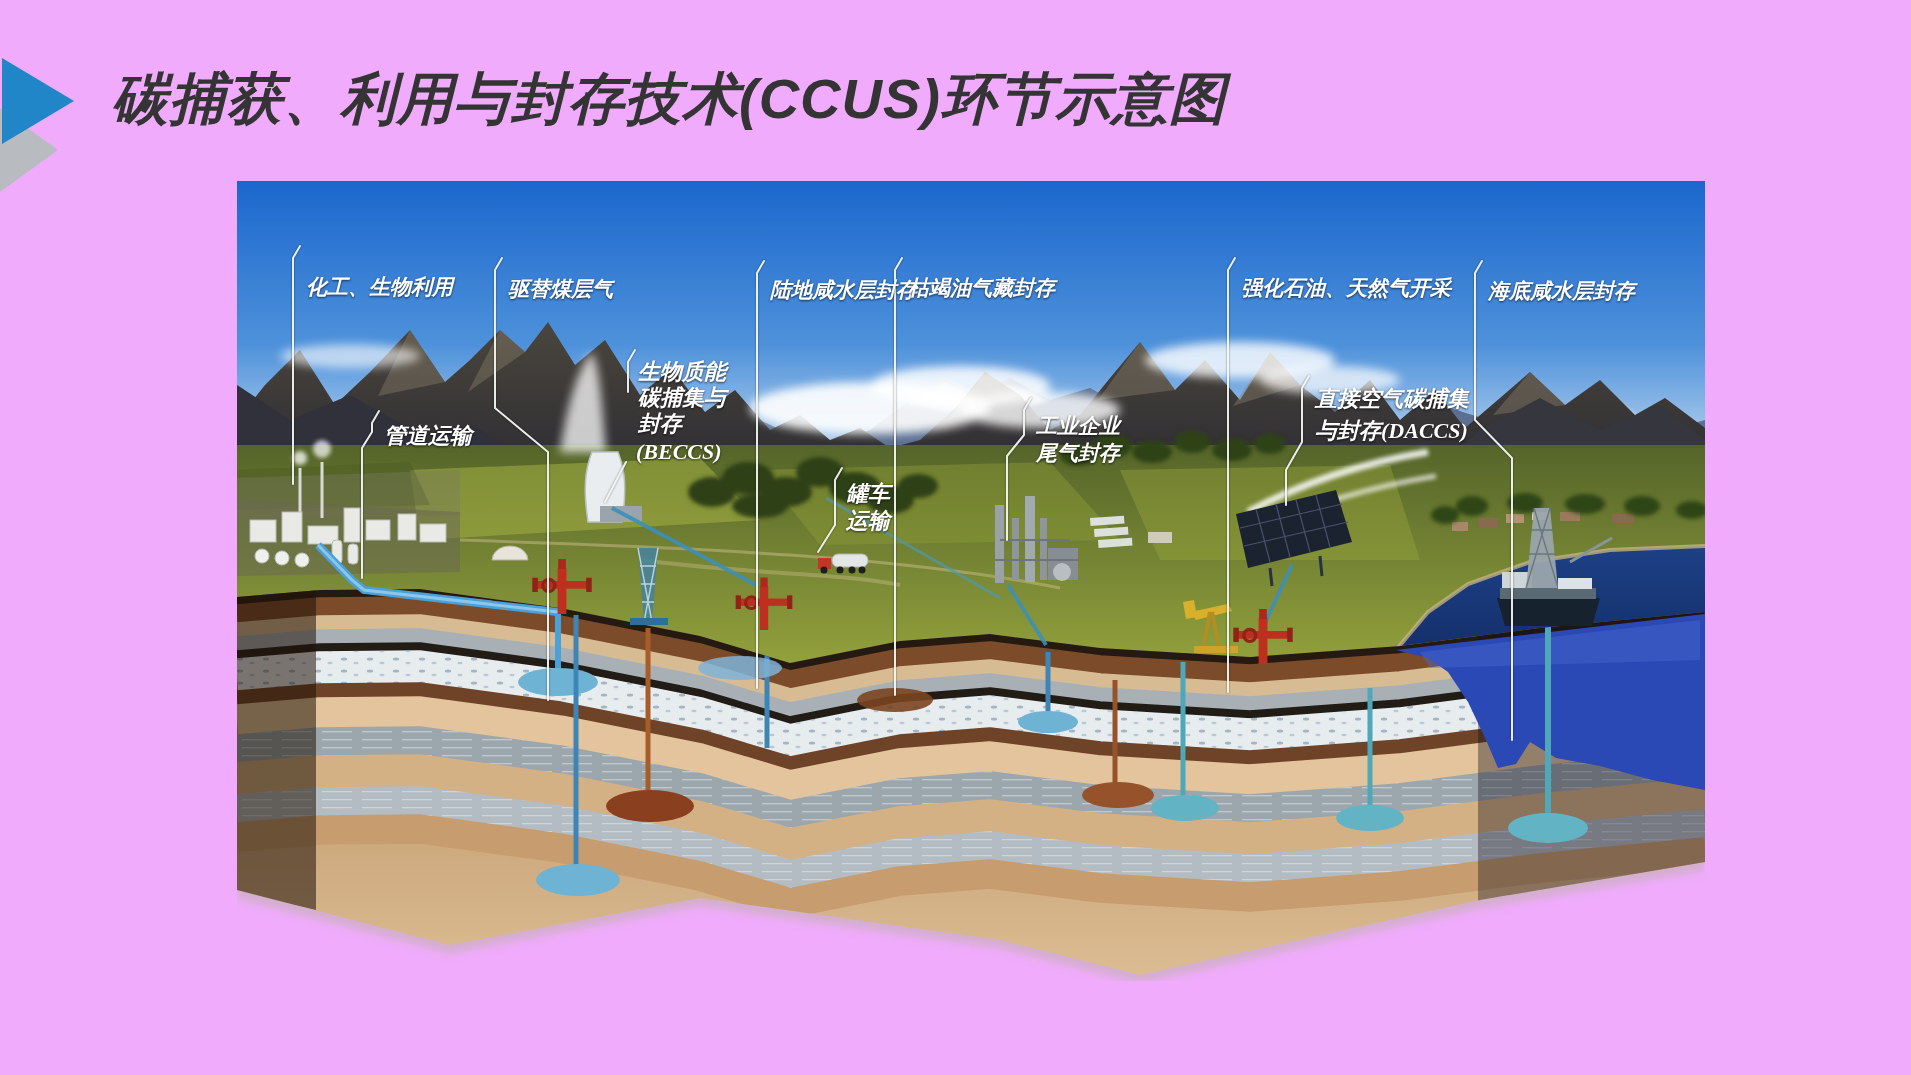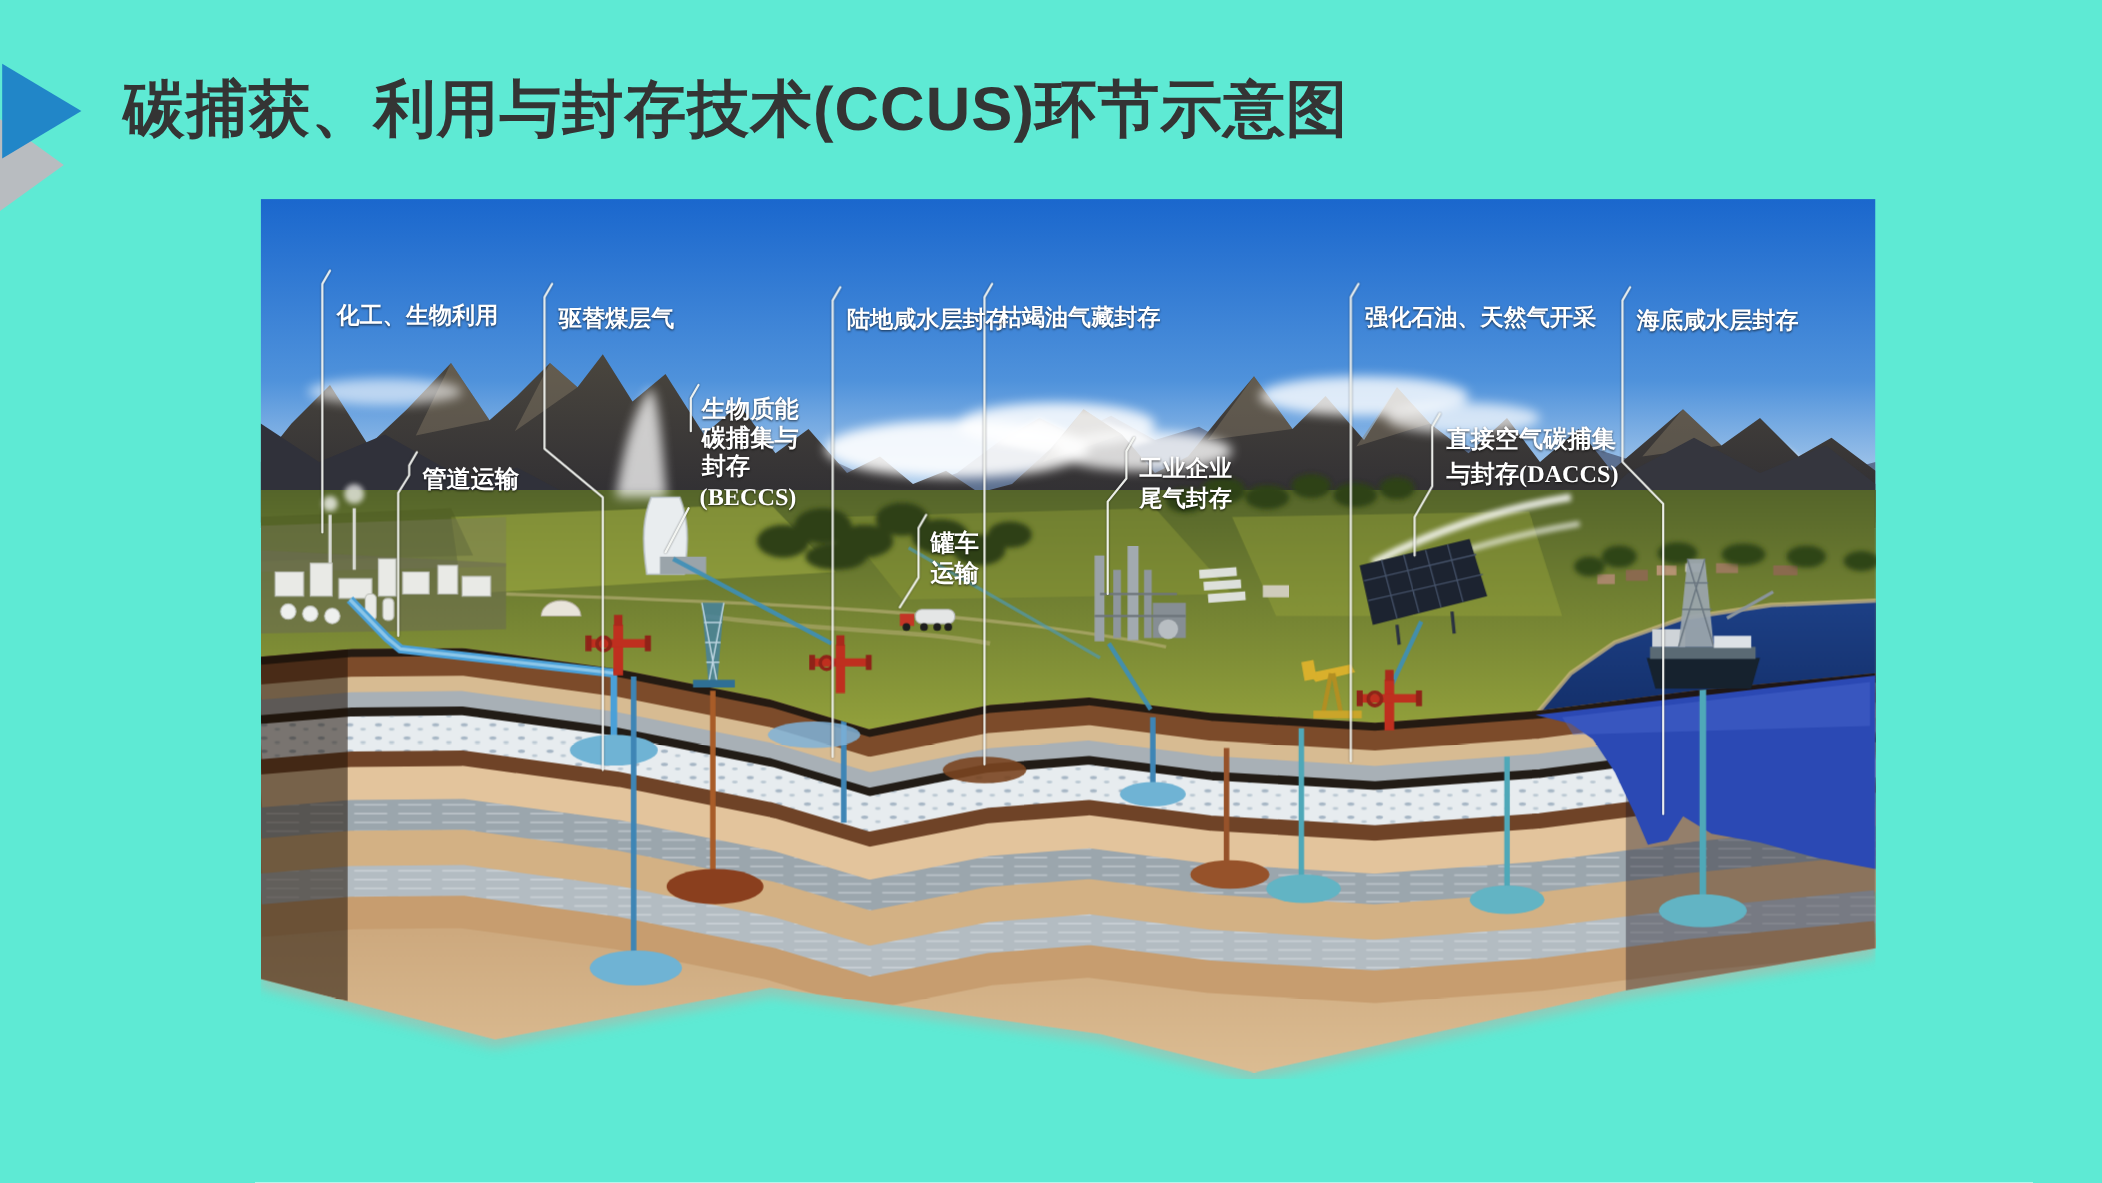--- a/index.html
+++ b/index.html
@@ -1,17 +1,17 @@
 <!DOCTYPE html>
 <html><head>
 <meta charset="utf-8">
 <style>
   html,body{margin:0;padding:0;background:#ffffff;}
-  .slide{position:relative;width:1911px;height:1075px;background:#5eead4;overflow:hidden;
-         font-family:"Liberation Sans",sans-serif;}
+  .slide{position:relative;width:1911px;height:1075px;background:#f0abfc;overflow:hidden;
+         font-family:"Liberation Sans",sans-serif;font-style:italic;}
   .accent{position:absolute;left:0;top:0;width:120px;height:230px;}
   .title{position:absolute;left:112px;top:62px;margin:0;font-size:56px;font-weight:700;
          color:#343434;letter-spacing:1px;font-family:"Liberation Sans",sans-serif;white-space:nowrap;}
   .scene{position:absolute;left:237px;top:181px;width:1468px;height:800px;}
   text.lbl{fill:#ffffff;font-weight:700;font-family:"Liberation Serif",serif;
            filter:drop-shadow(0 1px 1px rgba(0,0,0,.65));}
   .lln{stroke:#f4f6f2;stroke-width:2;fill:none;stroke-linecap:round;stroke-linejoin:round;opacity:.95;
        filter:drop-shadow(0 0 1px rgba(0,0,0,.45));}
 </style>
 </head>

